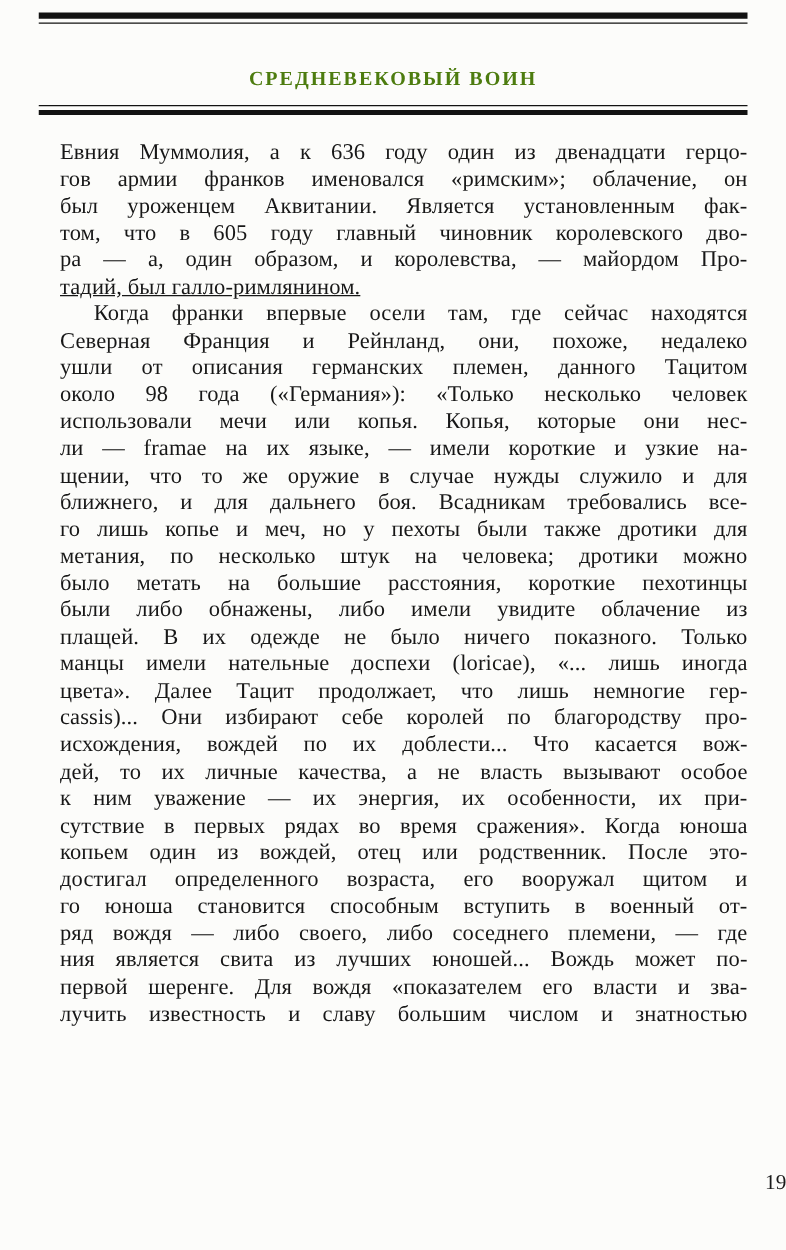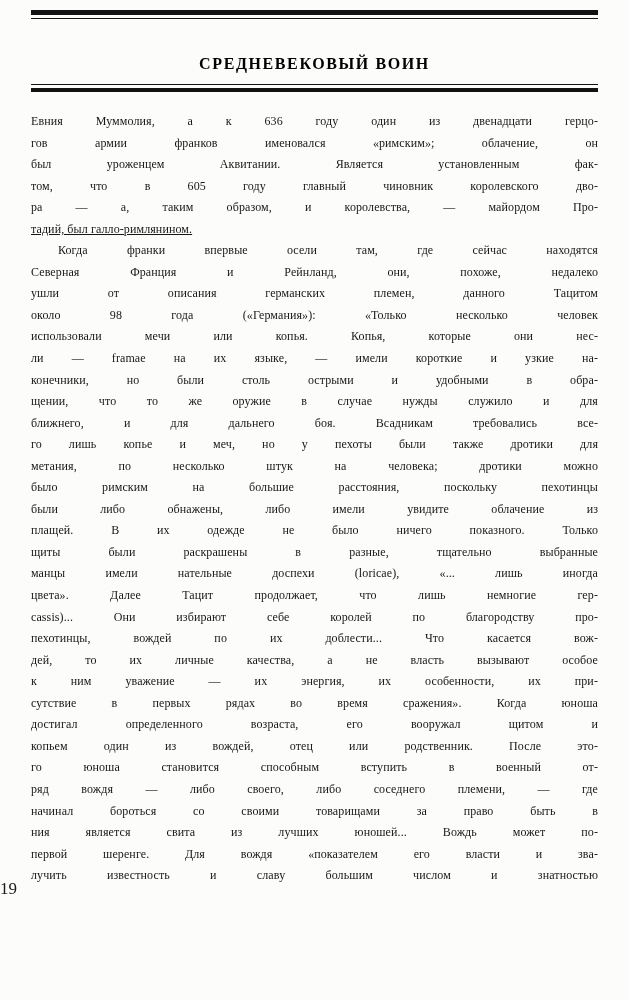--- a/index.html
+++ b/index.html
@@ -44,52 +44,53 @@
     height: 4px;
     margin-top: 3px;
   }
   .running-title {
     margin-top: 36px;
     margin-bottom: 11px;
     text-align: center;
     font-weight: bold;
     font-size: 16px;
     letter-spacing: 1.6px;
-    color: #000000;
+    color: #4d7c0f;
   }
   .page-body {
     position: absolute;
     left: 31px;
     top: 111px;
     width: 567px;
   }
   .paragraph {
     margin: 0;
   }
   .line {
-    font-size: 12px;
+    font-size: 18px;
     line-height: 21.55px;
     white-space: normal;
     text-align: justify;
     text-align-last: justify;
     letter-spacing: 0.1px;
+    margin-left: 17px;
   }
   .line.flush {
     text-align-last: left;
     text-decoration: underline;
   }
   .line.first-indent {
     padding-left: 27px;
   }
   .page-footer {
     position: absolute;
     left: 0;
-    top: 879px;
+    top: 936px;
     width: 629px;
-    text-align: left;
+    text-align: right;
   }
   .page-number {
     font-size: 17px;
     color: #1a1a1a;
   }
 </style>
 </head>
 <body>
 
 <div class="page">
@@ -101,51 +102,48 @@
     <div class="rule thin-above"></div>
     <div class="rule thick-below"></div>
   </header>
 
   <main class="page-body" id="body-text">
       <div class="paragraph">
         <div class="line">Евния Муммолия, а к 636 году один из двенадцати герцо-</div>
         <div class="line">гов армии франков именовался «римским»; облачение, он</div>
         <div class="line">был уроженцем Аквитании. Является установленным фак-</div>
         <div class="line">том, что в 605 году главный чиновник королевского дво-</div>
-        <div class="line">ра — а, таким образом, и королевства, — майордом Про-</div>
+        <div class="line">ра — а, один образом, и королевства, — майордом Про-</div>
         <div class="line flush">тадий, был галло-римлянином.</div>
       </div>
       <div class="paragraph">
         <div class="line first-indent">Когда франки впервые осели там, где сейчас находятся</div>
         <div class="line">Северная Франция и Рейнланд, они, похоже, недалеко</div>
         <div class="line">ушли от описания германских племен, данного Тацитом</div>
         <div class="line">около 98 года («Германия»): «Только несколько человек</div>
         <div class="line">использовали мечи или копья. Копья, которые они нес-</div>
         <div class="line">ли — framae на их языке, — имели короткие и узкие на-</div>
-        <div class="line">конечники, но были столь острыми и удобными в обра-</div>
         <div class="line">щении, что то же оружие в случае нужды служило и для</div>
         <div class="line">ближнего, и для дальнего боя. Всадникам требовались все-</div>
         <div class="line">го лишь копье и меч, но у пехоты были также дротики для</div>
         <div class="line">метания, по несколько штук на человека; дротики можно</div>
-        <div class="line">было римским на большие расстояния, поскольку пехотинцы</div>
+        <div class="line">было метать на большие расстояния, короткие пехотинцы</div>
         <div class="line">были либо обнажены, либо имели увидите облачение из</div>
         <div class="line">плащей. В их одежде не было ничего показного. Только</div>
-        <div class="line">щиты были раскрашены в разные, тщательно выбранные</div>
         <div class="line">манцы имели нательные доспехи (loricae), «... лишь иногда</div>
         <div class="line">цвета». Далее Тацит продолжает, что лишь немногие гер-</div>
         <div class="line">cassis)... Они избирают себе королей по благородству про-</div>
-        <div class="line">пехотинцы, вождей по их доблести... Что касается вож-</div>
+        <div class="line">исхождения, вождей по их доблести... Что касается вож-</div>
         <div class="line">дей, то их личные качества, а не власть вызывают особое</div>
         <div class="line">к ним уважение — их энергия, их особенности, их при-</div>
         <div class="line">сутствие в первых рядах во время сражения». Когда юноша</div>
+        <div class="line">копьем один из вождей, отец или родственник. После это-</div>
         <div class="line">достигал определенного возраста, его вооружал щитом и</div>
-        <div class="line">копьем один из вождей, отец или родственник. После это-</div>
         <div class="line">го юноша становится способным вступить в военный от-</div>
         <div class="line">ряд вождя — либо своего, либо соседнего племени, — где</div>
-        <div class="line">начинал бороться со своими товарищами за право быть в</div>
         <div class="line">ния является свита из лучших юношей... Вождь может по-</div>
         <div class="line">первой шеренге. Для вождя «показателем его власти и зва-</div>
         <div class="line">лучить известность и славу большим числом и знатностью</div>
       </div>
     </main>
 
   <footer class="page-footer">
     <span class="page-number">19</span>
   </footer>
 

